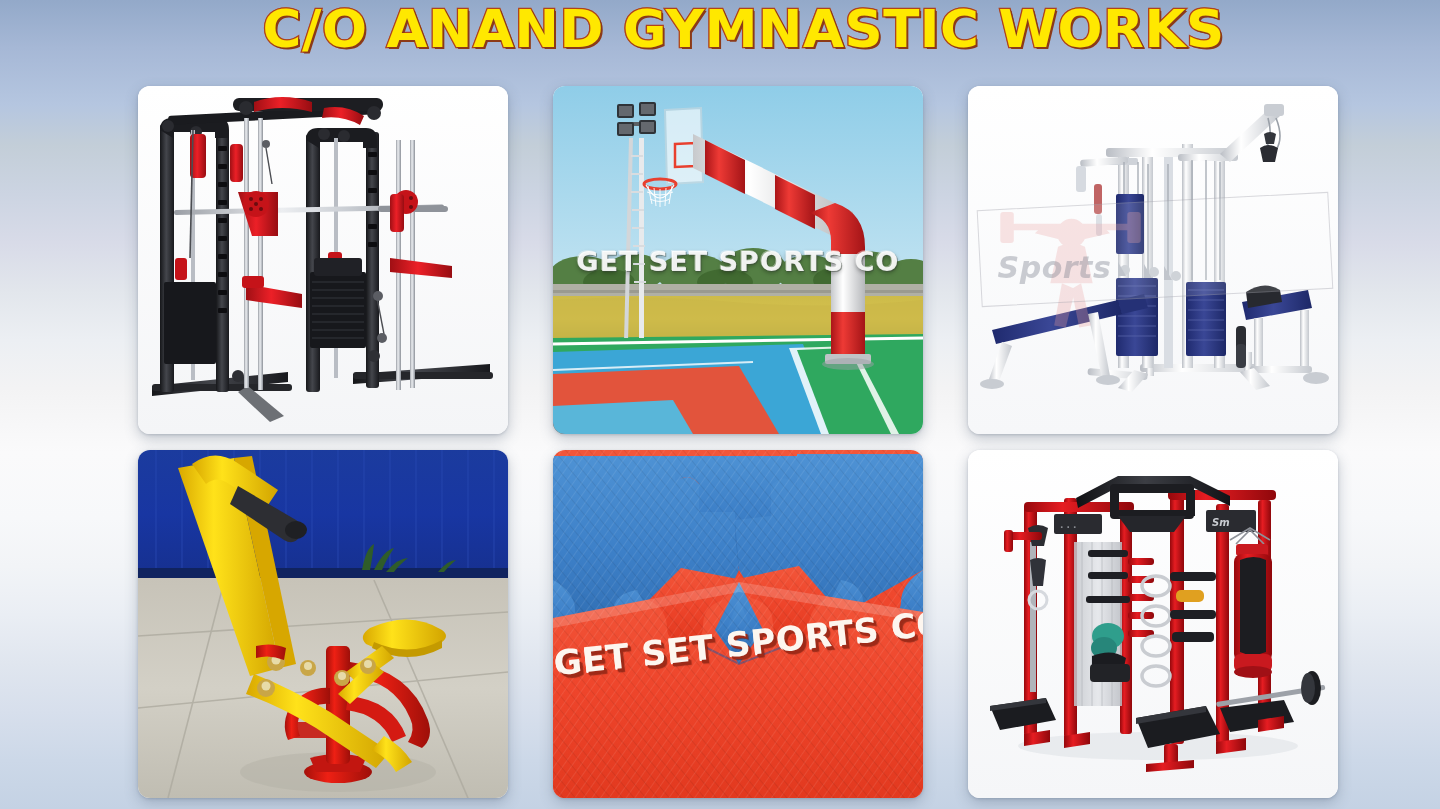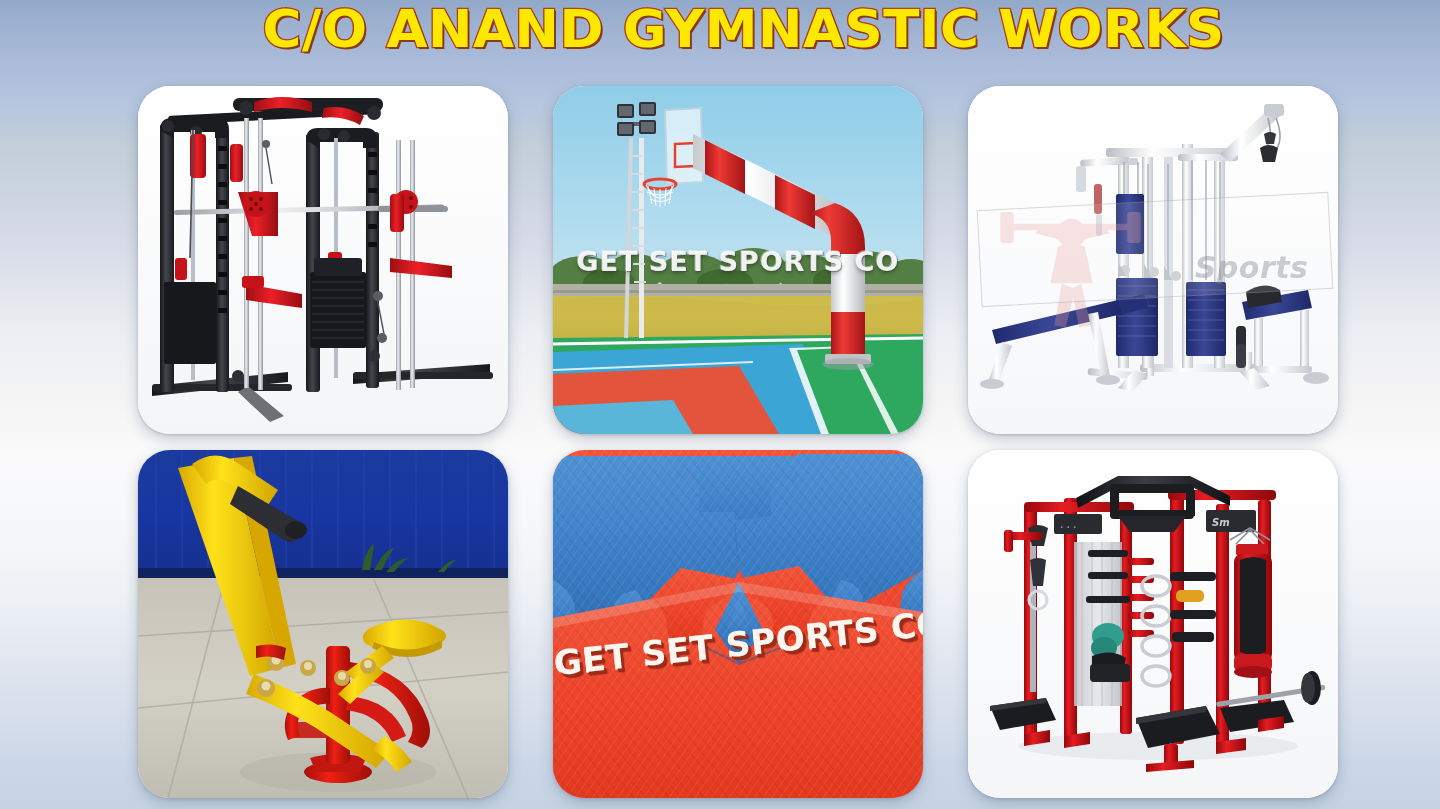--- a/index.html
+++ b/index.html
@@ -58,21 +58,21 @@
     left:138px; top:86px;
     width:1200px; height:712px;
     display:grid;
     grid-template-columns: repeat(3, 370px);
     grid-template-rows: repeat(2, 348px);
     column-gap: 45px;
     row-gap: 16px;
   }
   .tile {
     position:relative;
-    border-radius: 32px;
+    border-radius: 12px;
     overflow:hidden;
     background:#ffffff;
     box-shadow: 0 5px 14px rgba(70,85,110,0.30), 0 1px 3px rgba(60,75,100,0.22);
   }
   .tile .inner { position:absolute; inset:0; }
   .tile svg { display:block; width:100%; height:100%; }
 
   
   .wm {
     position:absolute;
@@ -99,21 +99,21 @@
     letter-spacing:0.5px;
     color:#fdf6ef;
     transform: rotate(-6deg);
     text-shadow:
       2px 3px 0 #9e2a18,
       3px 4px 1px rgba(90,20,10,0.55),
       0 1px 0 #ffffff;
   }
   .wm-blue {
     left:8%; right:8%; top:47%;
-    text-align:right;
+    text-align:left;
     font-size:30px;
     letter-spacing:0.5px;
     color:rgba(120,125,140,0.38);
     font-style:italic;
   }
   .wm-box {
     position:absolute;
     left:3%; right:2%; top:33%; height:28%;
     border:1px solid rgba(150,150,160,0.35);
     background:rgba(255,255,255,0.12);

